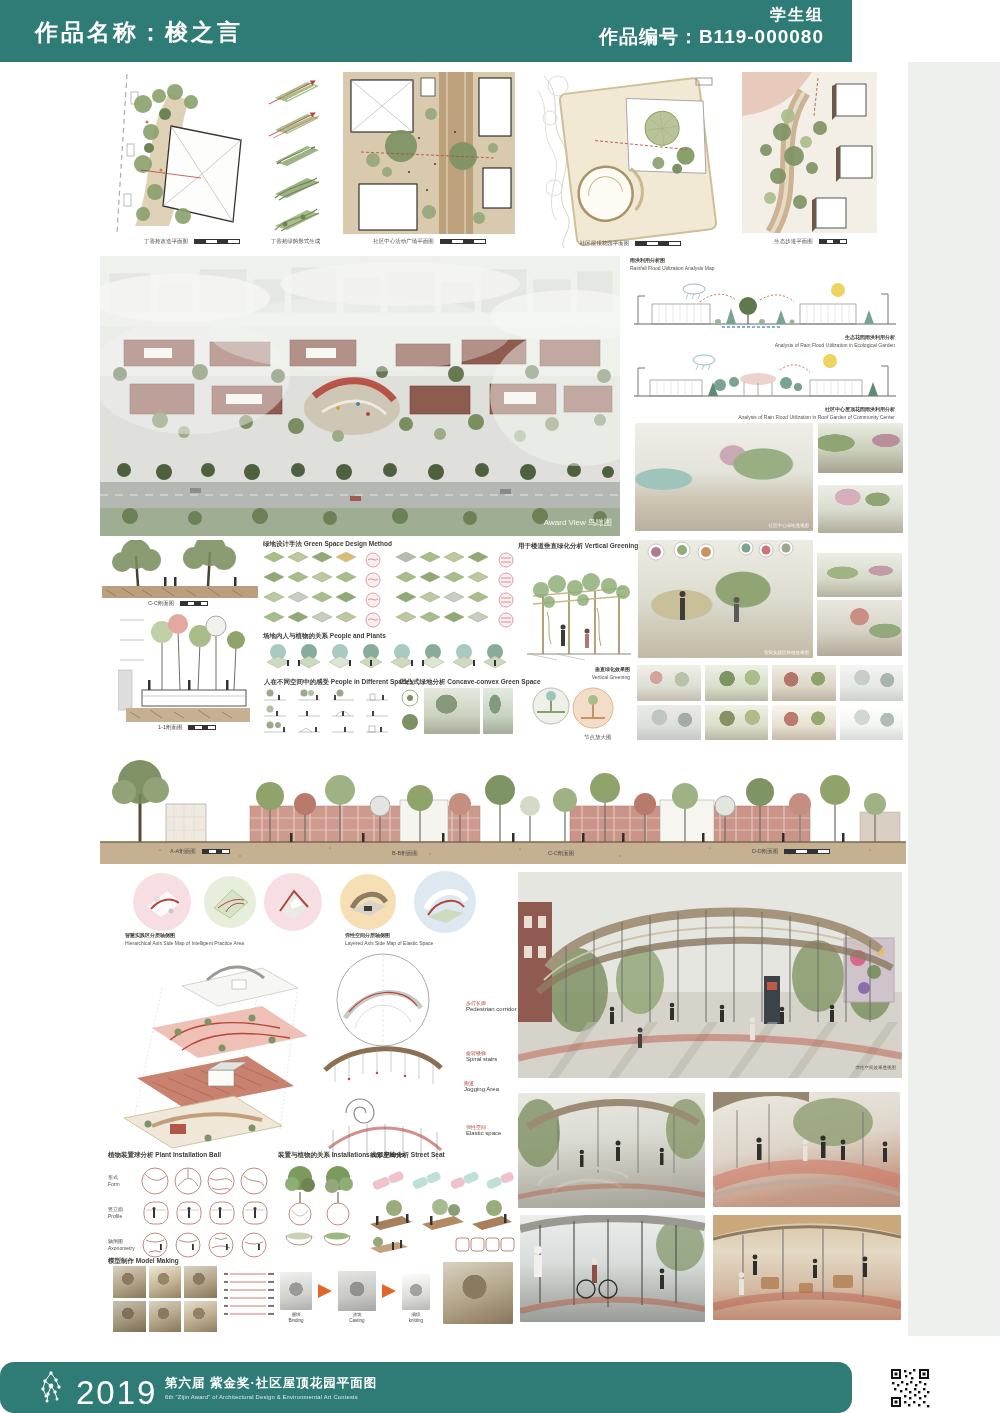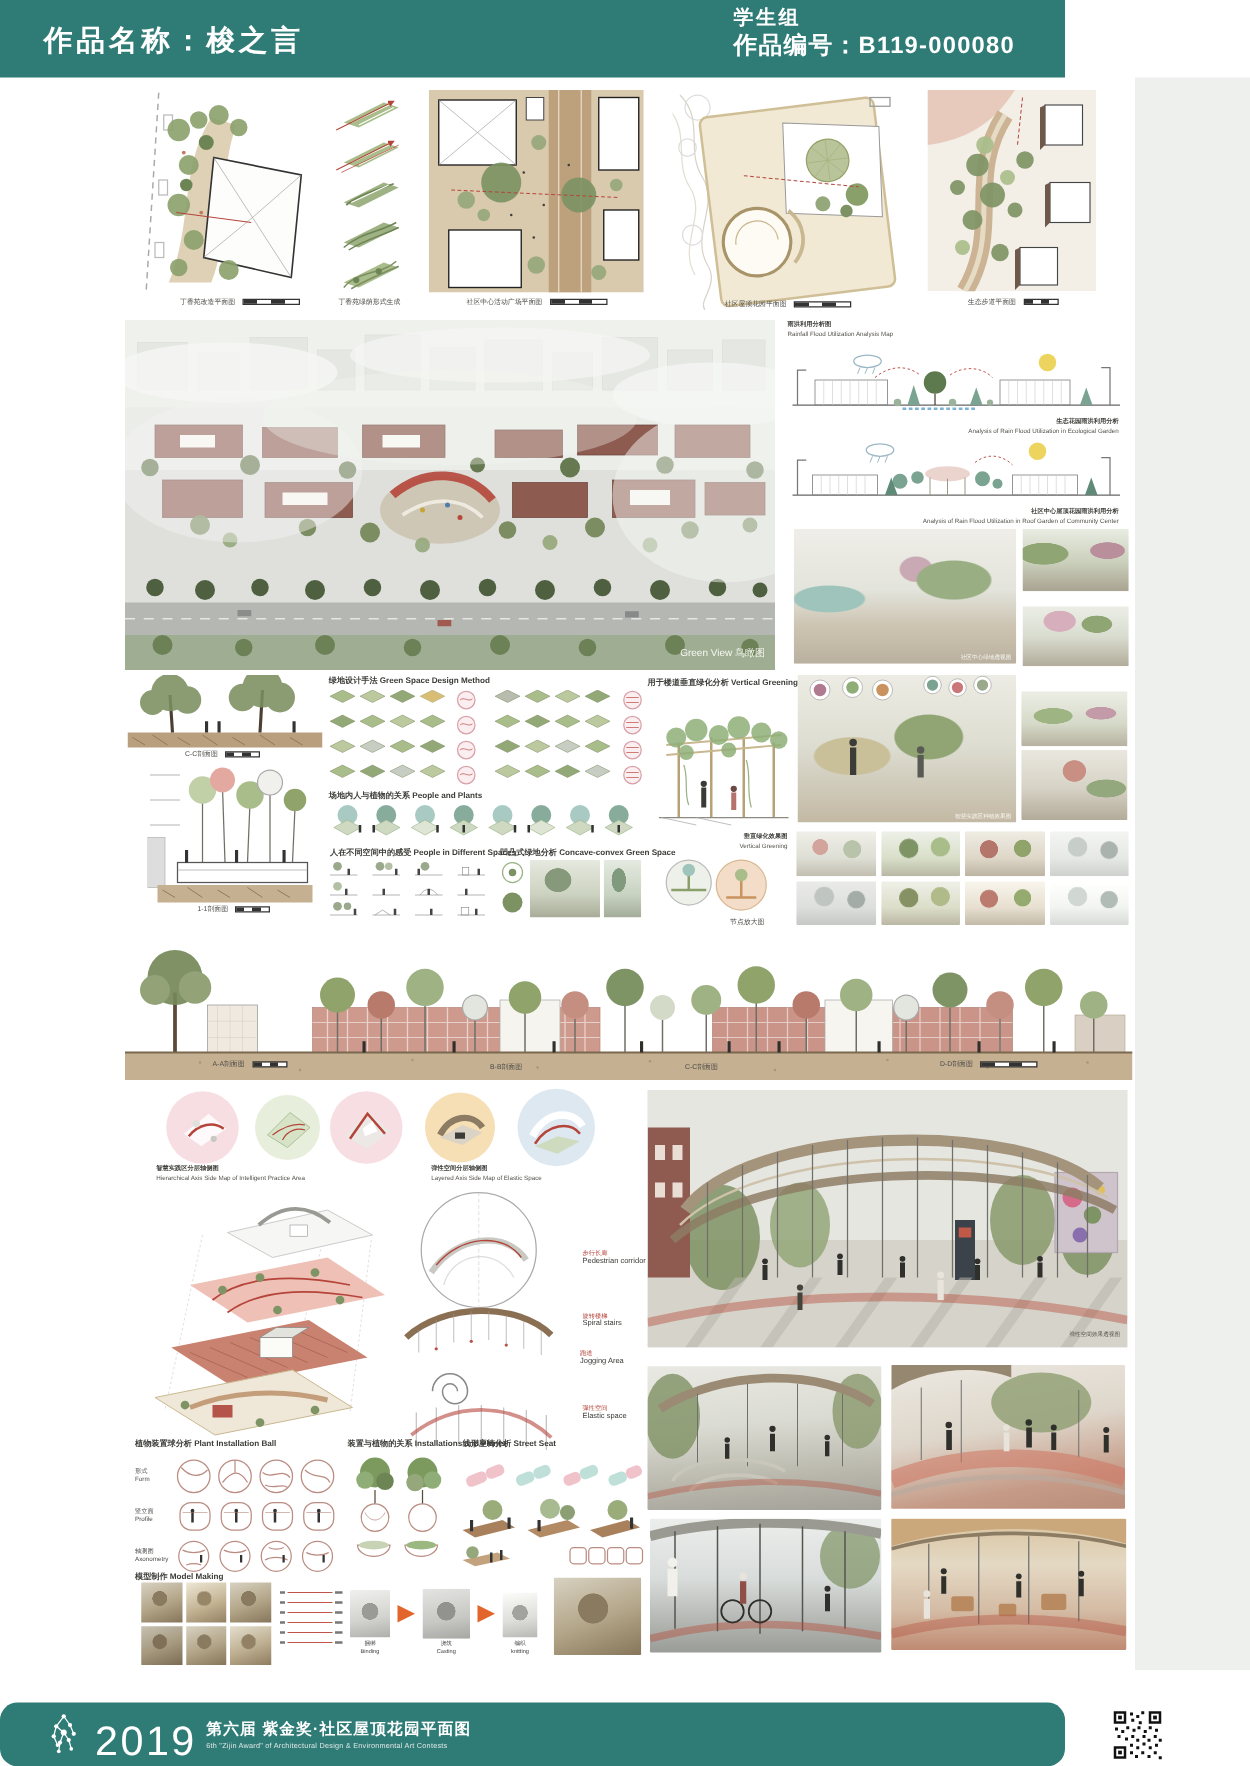--- a/index.html
+++ b/index.html
@@ -1,21 +1,21 @@
 <!DOCTYPE html>
 <html><head>
 <meta charset="utf-8">
 <style>
   html,body{margin:0;padding:0;background:#ffffff;font-family:"Liberation Sans",sans-serif;}
   .poster{position:relative;width:1000px;height:1413px;background:#fff;overflow:hidden;}
   .abs{position:absolute;}
   
   .bar{position:absolute;left:0;width:852px;background:#2f7b76;color:#fff;}
   .hdr-title{position:absolute;left:35px;top:17px;font-size:23px;font-weight:bold;letter-spacing:3px;}
-  .hdr-right{position:absolute;right:40px;top:5px;text-align:left;line-height:1.25;}
+  .hdr-right{position:absolute;right:28px;top:5px;text-align:right;line-height:1.25;}
   .hdr-group{font-size:16px;font-weight:bold;letter-spacing:2px;}
   .hdr-code{font-size:19px;font-weight:bold;letter-spacing:1px;}
   .edge{position:absolute;left:908px;top:62px;width:92px;height:1274px;background:#eef0ee;}
   
   .cap{position:absolute;font-size:5.5px;color:#4a4a46;white-space:nowrap;}
   .sb{display:inline-block;vertical-align:middle;width:44px;height:3px;margin-left:6px;border:1px solid #333;background:linear-gradient(90deg,#333 0 25%,#fff 0 50%,#333 0 75%,#fff 0);}
   .sb.s{width:26px;}
   .sec-t{position:absolute;font-size:6.5px;font-weight:bold;color:#3c3c38;white-space:nowrap;}
   .cap2{position:absolute;font-size:5px;line-height:1.5;color:#55524c;text-align:right;white-space:nowrap;}
   .cap2 .bi-cn{font-weight:bold;color:#3c3c38;}
@@ -329,21 +329,21 @@
           <circle cx="230" cy="262" r="7"></circle>
           <circle cx="300" cy="260" r="8"></circle>
           <circle cx="370" cy="262" r="7"></circle>
           <circle cx="440" cy="260" r="8"></circle>
           <circle cx="500" cy="262" r="7"></circle>
         </g>
       <ellipse cx="90" cy="120" rx="100" ry="58" fill="#f4f5f2" opacity=".45"></ellipse>
       <ellipse cx="480" cy="140" rx="90" ry="70" fill="#f4f5f2" opacity=".5"></ellipse>
       <ellipse cx="260" cy="78" rx="150" ry="38" fill="#f4f5f2" opacity=".35"></ellipse>
     </svg>
-    <div class="capw" style="right:8px;bottom:8px;font-size:8px;">Green View 鸟瞰图</div>
+    <div class="capw" style="right:8px;bottom:8px;font-size:8px;">Award View 鸟瞰图</div>
   </div>
 
   <div class="cap2 capL" style="left:630px;top:257px;">
     <span class="bi-cn">雨洪利用分析图</span><br>
     <span>Rainfall Flood Utilization Analysis Map</span>
   </div>
   <div class="abs" style="left:630px;top:280px;width:270px;height:55px;">
     <svg width="270" height="55">
       <line x1="4" y1="44" x2="266" y2="44" stroke="#666"></line>
       <path d="M8,44 V16 h7" fill="none" stroke="#777"></path>

